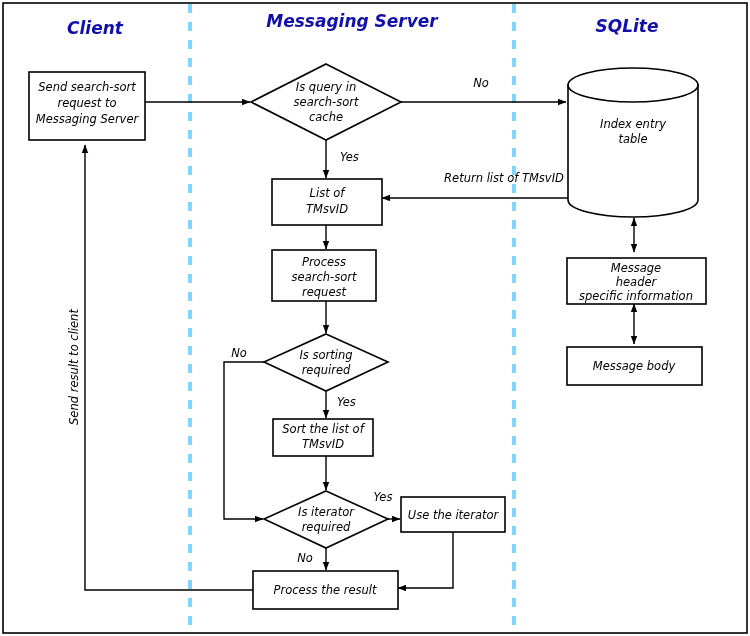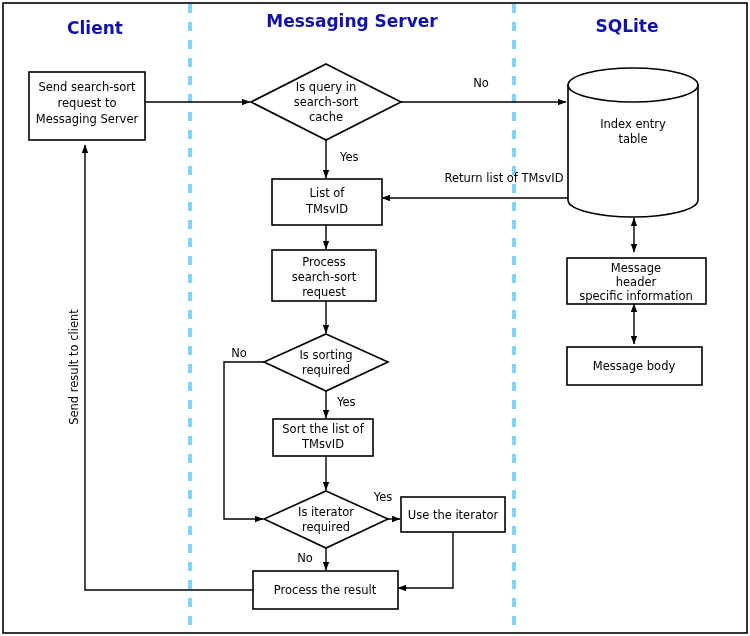--- a/index.html
+++ b/index.html
@@ -7,20 +7,21 @@
     padding: 0;
     background: #ffffff;
     font-family: "DejaVu Sans", sans-serif;
   }
   #page {
     position: relative;
     width: 750px;
     height: 636px;
     background: #ffffff;
     overflow: hidden;
+    font-style: italic;
   }
   svg#flow {
     display: block;
     width: 750px;
     height: 636px;
   }
   .node-shape {
     fill: #ffffff;
     stroke: #000000;
     stroke-width: 1.6;

